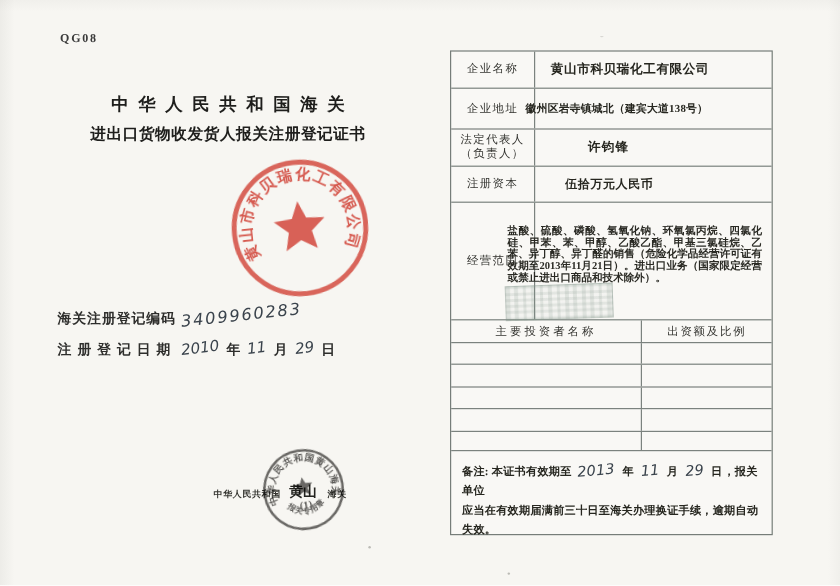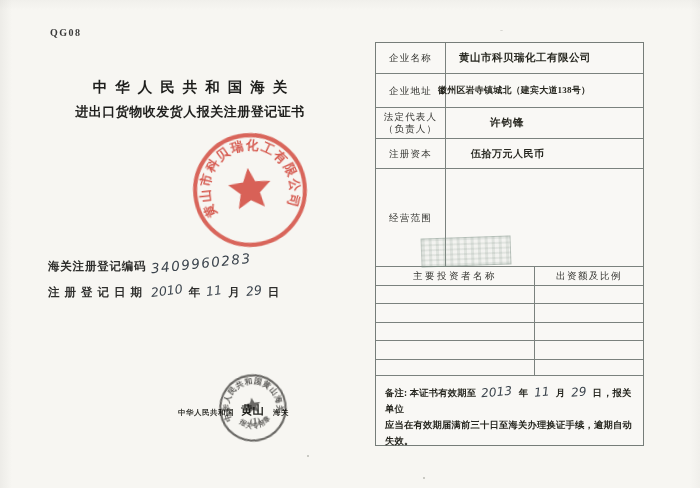--- a/index.html
+++ b/index.html
@@ -143,20 +143,21 @@
       <div class="tlabel">
           <span>注册资本</span>
         </div>
       <div class="tvalue v-cap">伍拾万元人民币</div>
     </div>
 
     <div class="trow" style="top:126px;height:98px">
       <div class="tlabel">
           <span>经营范围</span>
         </div>
+      <div class="scope-text">盐酸、硫酸、磷酸、氢氧化钠、环氧氯丙烷、四氯化硅、甲苯、苯、甲醇、乙酸乙酯、甲基三氯硅烷、乙苯、异丁醇、异丁醛的销售（危险化学品经营许可证有效期至2013年11月21日）。进出口业务（国家限定经营或禁止进出口商品和技术除外）。</div>
       <div class="ghost-stamp"></div>
     </div>
 
     <div class="trow" style="top:224px;height:19px">
       <div class="inv-h inv-h1">主要投资者名称</div>
       <div class="inv-h inv-h2">出资额及比例</div>
     </div>
 
     <div class="trow" style="top:243px;height:18px">
         <div class="inv-div"></div>

